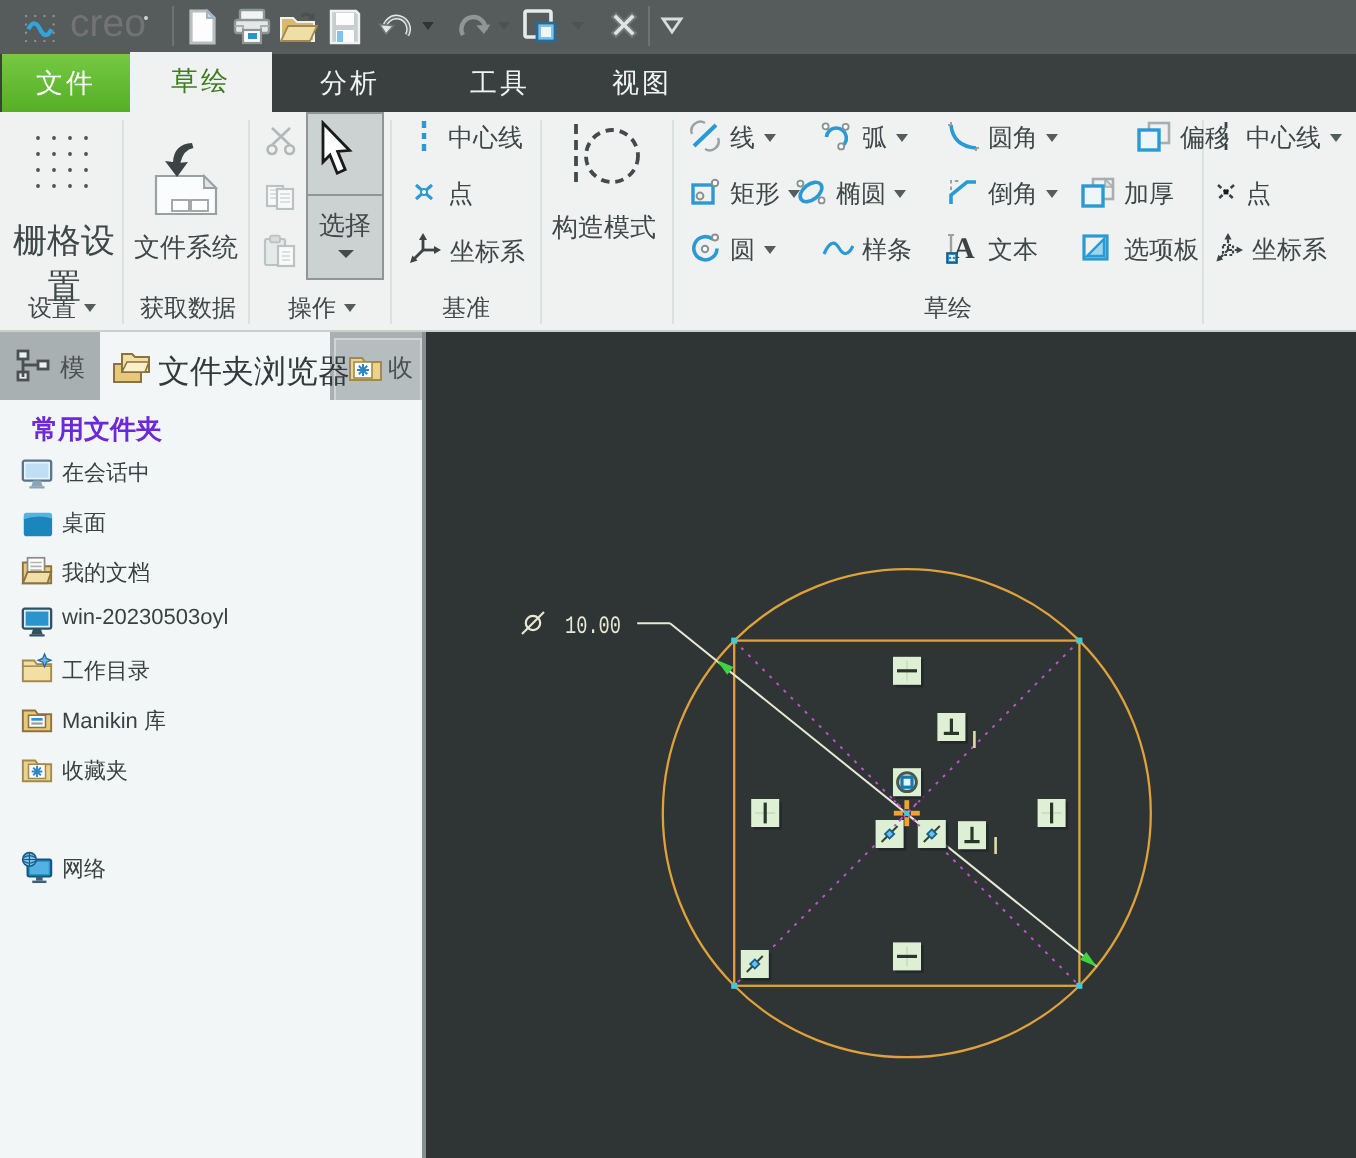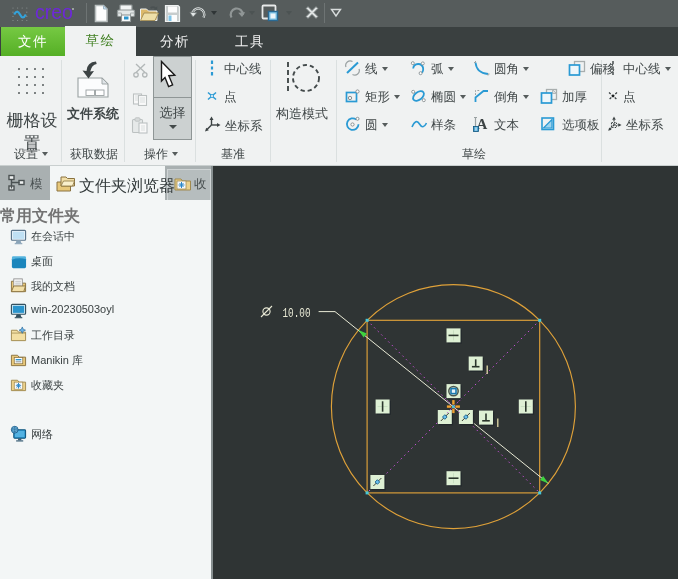--- a/index.html
+++ b/index.html
@@ -55,21 +55,21 @@
         <circle cx="14.8" cy="5.2" r="0.6"></circle>
       <circle cx="1" cy="9.4" r="0.6"></circle>
         <circle cx="14.8" cy="9.4" r="0.6"></circle>
       <circle cx="1" cy="13.6" r="0.6"></circle>
         <circle cx="5.6" cy="13.6" r="0.6"></circle>
         <circle cx="10.2" cy="13.6" r="0.6"></circle>
         <circle cx="14.8" cy="13.6" r="0.6"></circle>
     </g>
     <path d="M2.2 7.6 q2.9 -5.8 5.8 0 t5.8 0" fill="none" stroke="#33a3dc" stroke-width="2.2"></path>
   </svg>
-  <div class="abs" style="left:35px;top:1px;font-size:19.5px;color:#6d28d9;font-family:'Liberation Sans',sans-serif;">creo</div>
+  <div class="abs" style="left:35px;top:1px;font-size:19.5px;color:#737373;font-family:'Liberation Sans',sans-serif;">creo</div>
   <div class="abs" style="left:71.5px;top:7.5px;width:2.5px;height:2.5px;border:1px solid #cfd4d4;border-radius:50%;"></div>
   <div class="tb-sep" style="left:86px;"></div>
   <svg class="tbi" style="left:93px;" width="16" height="19" viewBox="0 0 16 19">
     <path d="M2.5 1.5 h8 l3.5 3.5 v12.5 h-11.5 z" fill="#fdfdfd" stroke="#b9bfbf" stroke-width="1.6"></path>
     <path d="M10.5 1.5 l3.5 3.5 h-3.5 z" fill="#c4dcec" stroke="#9fb4c4" stroke-width="1"></path>
   </svg>
   <svg class="tbi" style="left:116px;" width="20" height="19" viewBox="0 0 20 19">
     <rect x="4" y="1" width="12" height="5.5" rx="0.8" fill="#f2f4f4" stroke="#8f9696" stroke-width="1.2"></rect>
     <rect x="1.5" y="6" width="17" height="6.5" rx="1.2" fill="#e4e8e8" stroke="#8f9696" stroke-width="1.2"></rect>
     <path d="M1.5 9 h4 v3 h9 v-3 h4" fill="none" stroke="#aab0b0" stroke-width="1"></path>
@@ -110,20 +110,21 @@
   <div class="tb-sep" style="left:324px;"></div>
   <svg class="tbi" style="left:330px;top:8px;" width="12" height="10" viewBox="0 0 12 10">
     <path d="M1.5 1.5 h9 l-4.5 6.5 z" fill="none" stroke="#d8dcdc" stroke-width="1.4"></path>
   </svg>
 
   <div id="tabrow" class="abs"></div>
   <div id="tab-file" class="tab">文件</div>
   <div id="tab-sketch" class="tab">草绘</div>
   <div class="tab" style="left:215px;top:28px;width:70px;">工具</div>
   <div class="tab" style="left:140px;top:28px;width:70px;">分析</div>
+  <div class="tab" style="left:286px;top:28px;width:70px;">视图</div>
 
   <div id="ribbon" class="abs"></div>
   <div id="ribbon-content" class="abs" style="left:0;top:56px;width:678px;height:110px;">
     <div class="rsep" style="left:61px;"></div>
     <div class="rsep" style="left:124px;"></div>
     <div class="rsep" style="left:195px;"></div>
     <div class="rsep" style="left:270px;"></div>
     <div class="rsep" style="left:336px;"></div>
     <div class="rsep" style="left:601px;"></div>
 
@@ -150,21 +151,21 @@
             <circle cx="29" cy="23" r="0.95"></circle>
           <circle cx="5" cy="31" r="0.95"></circle>
             <circle cx="13" cy="31" r="0.95"></circle>
             <circle cx="21" cy="31" r="0.95"></circle>
             <circle cx="29" cy="31" r="0.95"></circle>
         </g>
       </svg>
       <div style="margin-top:4px;">栅格设置</div>
     </div>
 
-    <div class="bigbtn" style="left:64px;top:2px;width:58px;font-size:13px;font-weight:bold;">
+    <div class="bigbtn" style="left:64px;top:12px;width:58px;font-size:13px;">
       <svg width="38" height="40" viewBox="0 0 38 40" style="margin-top:2px;">
         <path d="M4 18 h24 l6 6 v13 h-30 z" fill="#fbfcfd" stroke="#9aa1a2" stroke-width="1.1"></path>
         <path d="M28 18 l6 6 h-6 z" fill="#dfe4e8" stroke="#9aa1a2" stroke-width="0.9"></path>
         <path d="M22 1.5 q-9 0.5 -9.5 9.5 l-4 -0.5 6 8 5.5 -7.5 -3.8 0.4 q1.5 -6.5 6.5 -7.4 z" fill="#3c4344"></path>
         <rect x="12" y="30" width="8.5" height="5.5" fill="#fff" stroke="#9aa1a2" stroke-width="0.9"></rect>
         <rect x="21.5" y="30" width="8.5" height="5.5" fill="#fff" stroke="#9aa1a2" stroke-width="0.9"></rect>
       </svg>
       <div style="margin-top:2px;">文件系统</div>
     </div>
 
@@ -259,21 +260,21 @@
         </svg>圆<span class="darr"></span></div>
 
     <div class="ritem" style="left:410px;top:4px;"><svg width="17" height="16" viewBox="0 0 17 16">
           <path d="M3.2 8.5 a5 5 0 1 1 6.3 5.3" fill="none" stroke="#2a9ad4" stroke-width="1.8"></path>
           <g fill="#fff" stroke="#8a9192" stroke-width="0.9">
             <circle cx="2.8" cy="3.2" r="1.5"></circle>
             <circle cx="12.8" cy="3.4" r="1.5"></circle>
             <circle cx="10.6" cy="13.2" r="1.5"></circle>
           </g>
         </svg>弧<span class="darr"></span></div>
-    <div class="ritem" style="left:410px;top:32px;"><svg width="17" height="16" viewBox="0 0 17 16">
+    <div class="ritem" style="left:397px;top:32px;"><svg width="17" height="16" viewBox="0 0 17 16">
           <ellipse cx="8.5" cy="8" rx="6.2" ry="3.8" fill="none" stroke="#2a9ad4" stroke-width="1.8" transform="rotate(-38 8.5 8)"></ellipse>
           <g fill="#fff" stroke="#8a9192" stroke-width="0.9">
             <circle cx="3.2" cy="3.8" r="1.5"></circle>
             <circle cx="13.8" cy="12.2" r="1.5"></circle>
           </g>
         </svg>椭圆<span class="darr"></span></div>
     <div class="ritem" style="left:410px;top:60px;text-align:right;"><svg width="17" height="16" viewBox="0 0 17 16">
           <path d="M2 11 q4 -9 7.5 -3 t7 -1" fill="none" stroke="#2a9ad4" stroke-width="1.6"></path>
         </svg>样条</div>
 
@@ -356,21 +357,21 @@
       <path d="M6 14 v-9 h5 l1.5 1.5 h7 v7.5 z" fill="#f2dfa8" stroke="#8a7340" stroke-width="1"></path>
       <path d="M6 14 l2.5 -5 h11 l-2 5 z" fill="#faf0cc" stroke="#8a7340" stroke-width="0.8"></path>
     </svg>
     <svg class="abs" style="left:173px;top:9px;" width="19" height="17" viewBox="0 0 19 17">
       <path d="M2 15 v-11 h6 l1.5 2 h8 v9 z" fill="#ecd28c" stroke="#a08a50" stroke-width="1"></path>
       <rect x="4" y="6" width="9" height="8" fill="#fdfdfd" stroke="#a08a50" stroke-width="0.8"></rect>
       <path d="M8.5 7 v6 M5.5 10 h6 M6.4 7.9 l4.2 4.2 M10.6 7.9 l-4.2 4.2" stroke="#2a86c8" stroke-width="1"></path>
     </svg>
     <div class="abs" style="left:194px;top:10px;font-size:12.5px;color:#4a5152;">收</div>
     <div style="position:absolute;left:79px;top:10px;font-size:16px;color:#333a3b;">文件夹浏览器</div>
-    <div style="position:absolute;left:0;top:40px;font-size:16px;font-weight:bold;color:#737373;">常用文件夹</div>
+    <div style="position:absolute;left:16px;top:40px;font-size:13px;font-weight:bold;color:#6d28d9;">常用文件夹</div>
     <div class="pitem" style="top:63px;">在会话中</div>
     <div class="pitem" style="top:88px;">桌面</div>
     <div class="pitem" style="top:113px;">我的文档</div>
     <div class="pitem" style="top:137px;">win-20230503oyl</div>
     <div class="pitem" style="top:162px;">工作目录</div>
     <div class="pitem" style="top:187px;">Manikin 库</div>
     <div class="pitem" style="top:212px;">收藏夹</div>
     <div class="pitem" style="top:261px;">网络</div>
 
     <svg class="picon" style="top:62px;" viewBox="0 0 18 18">

